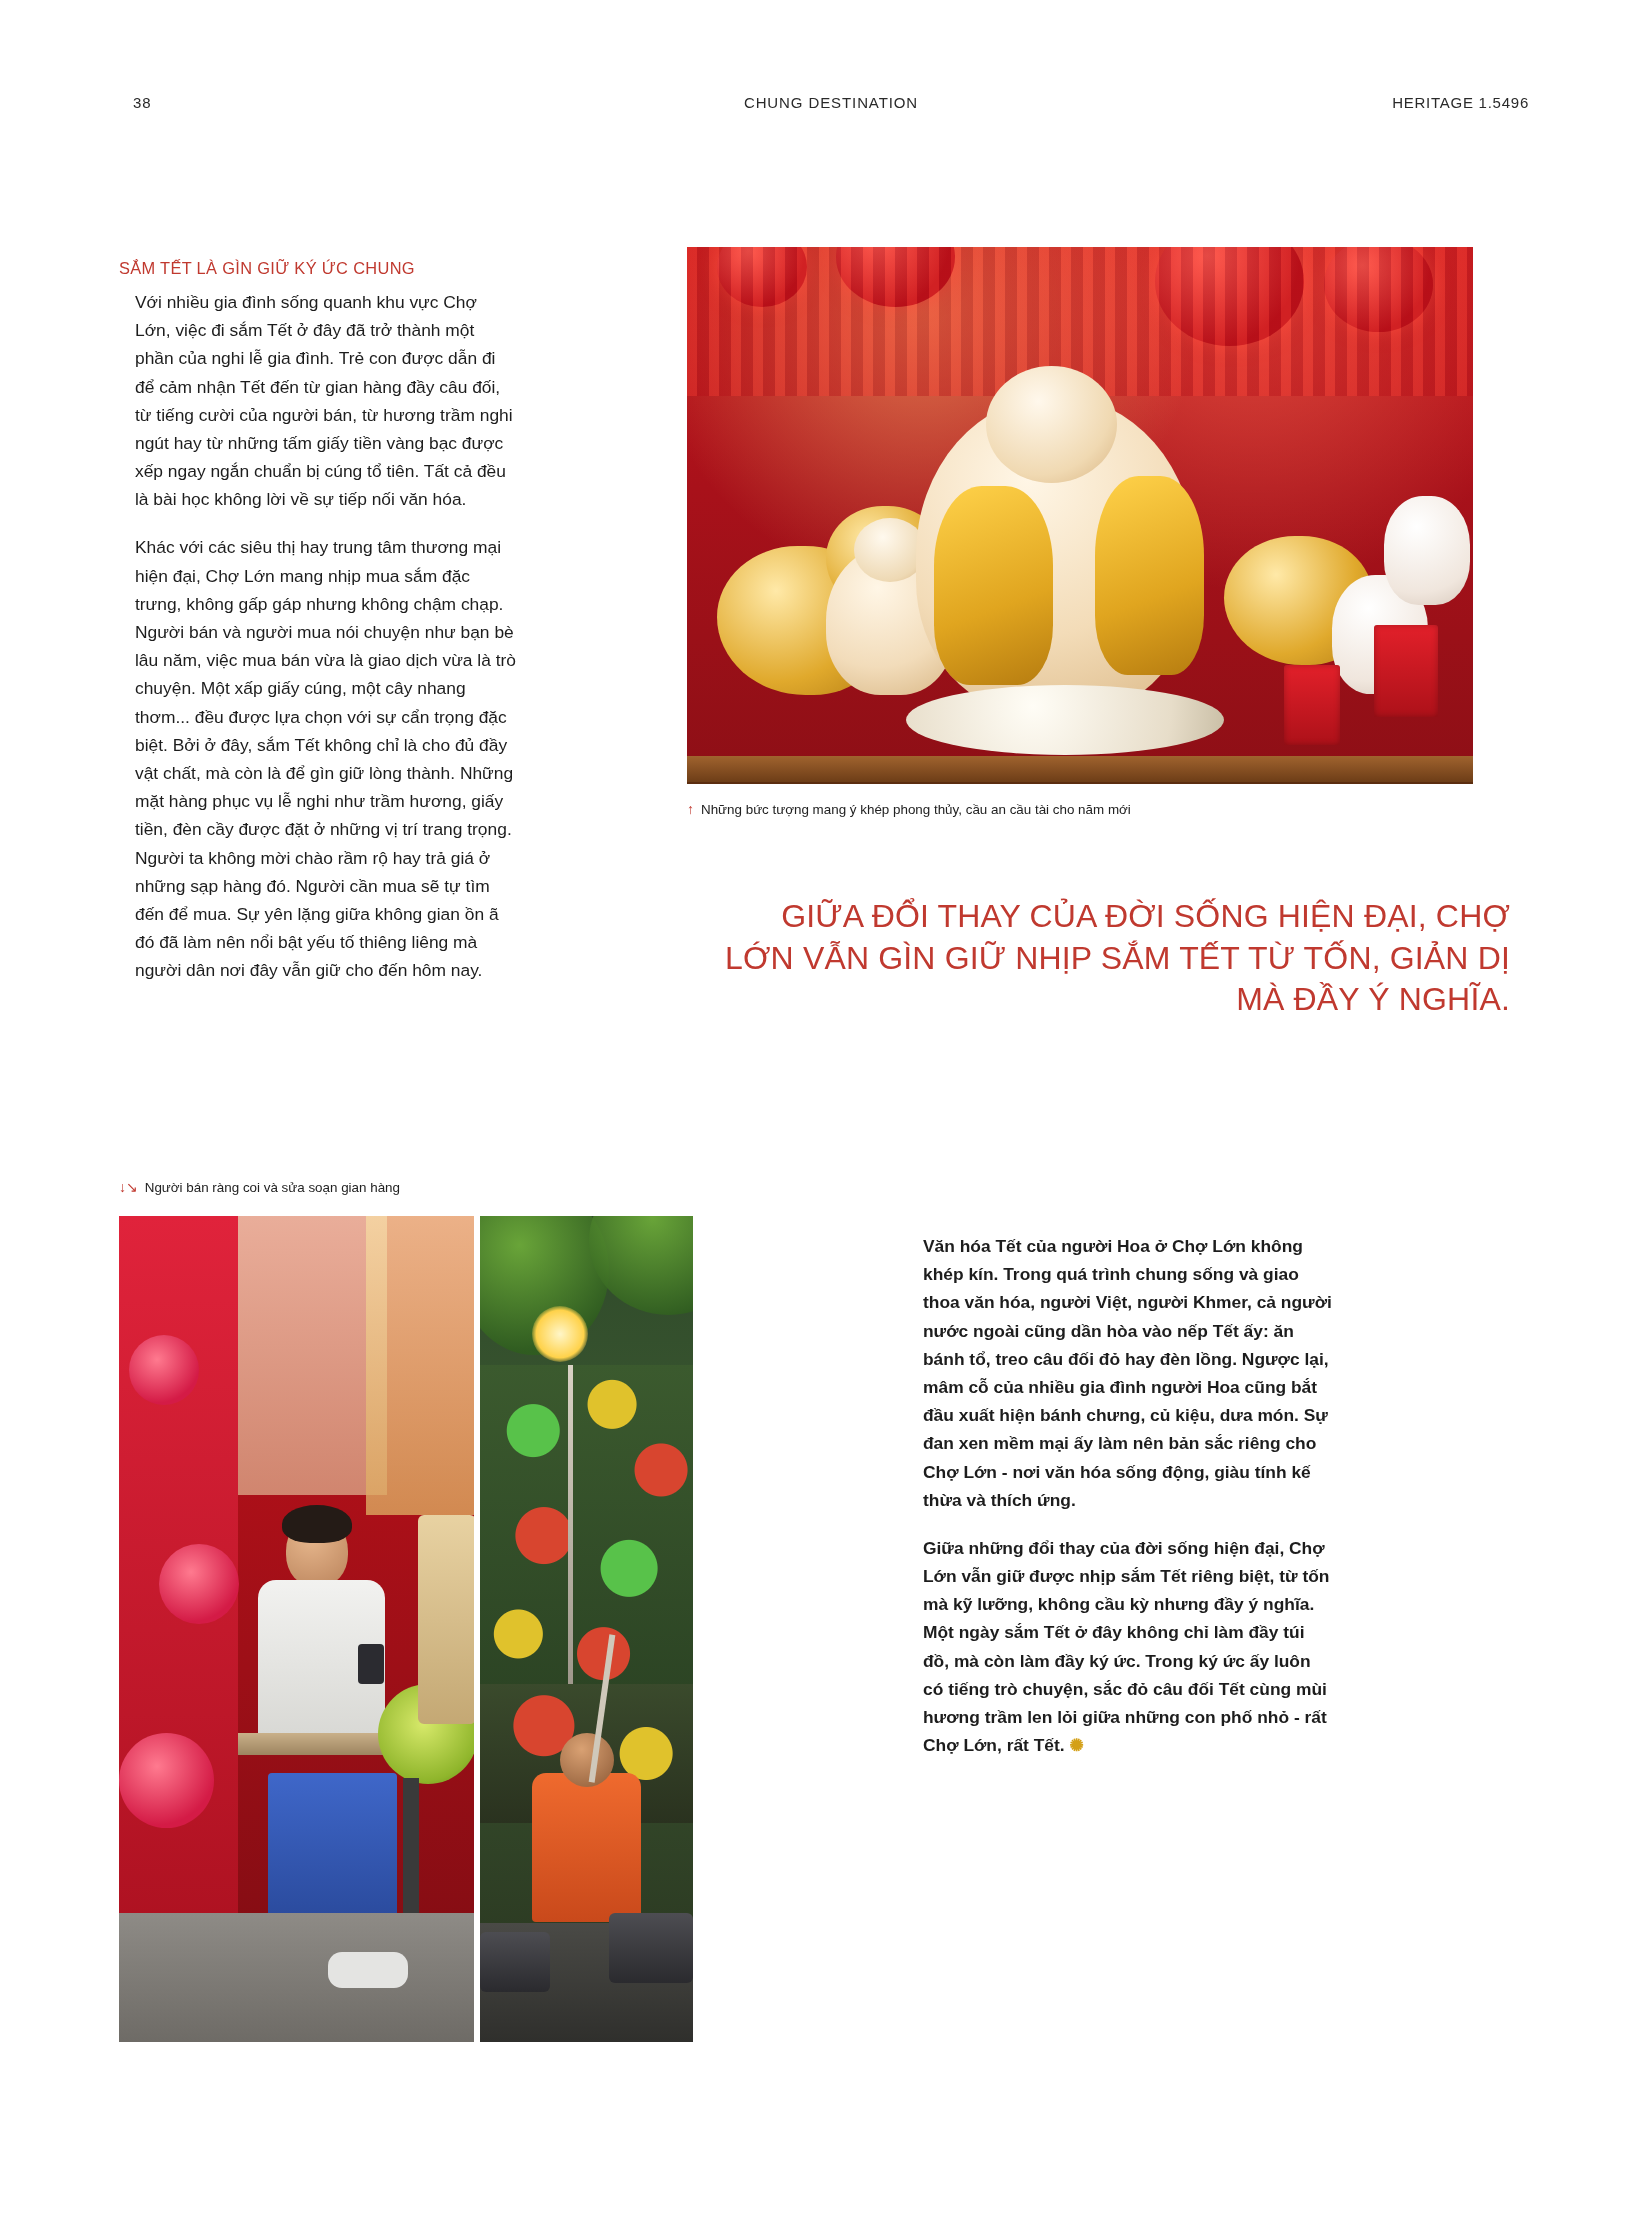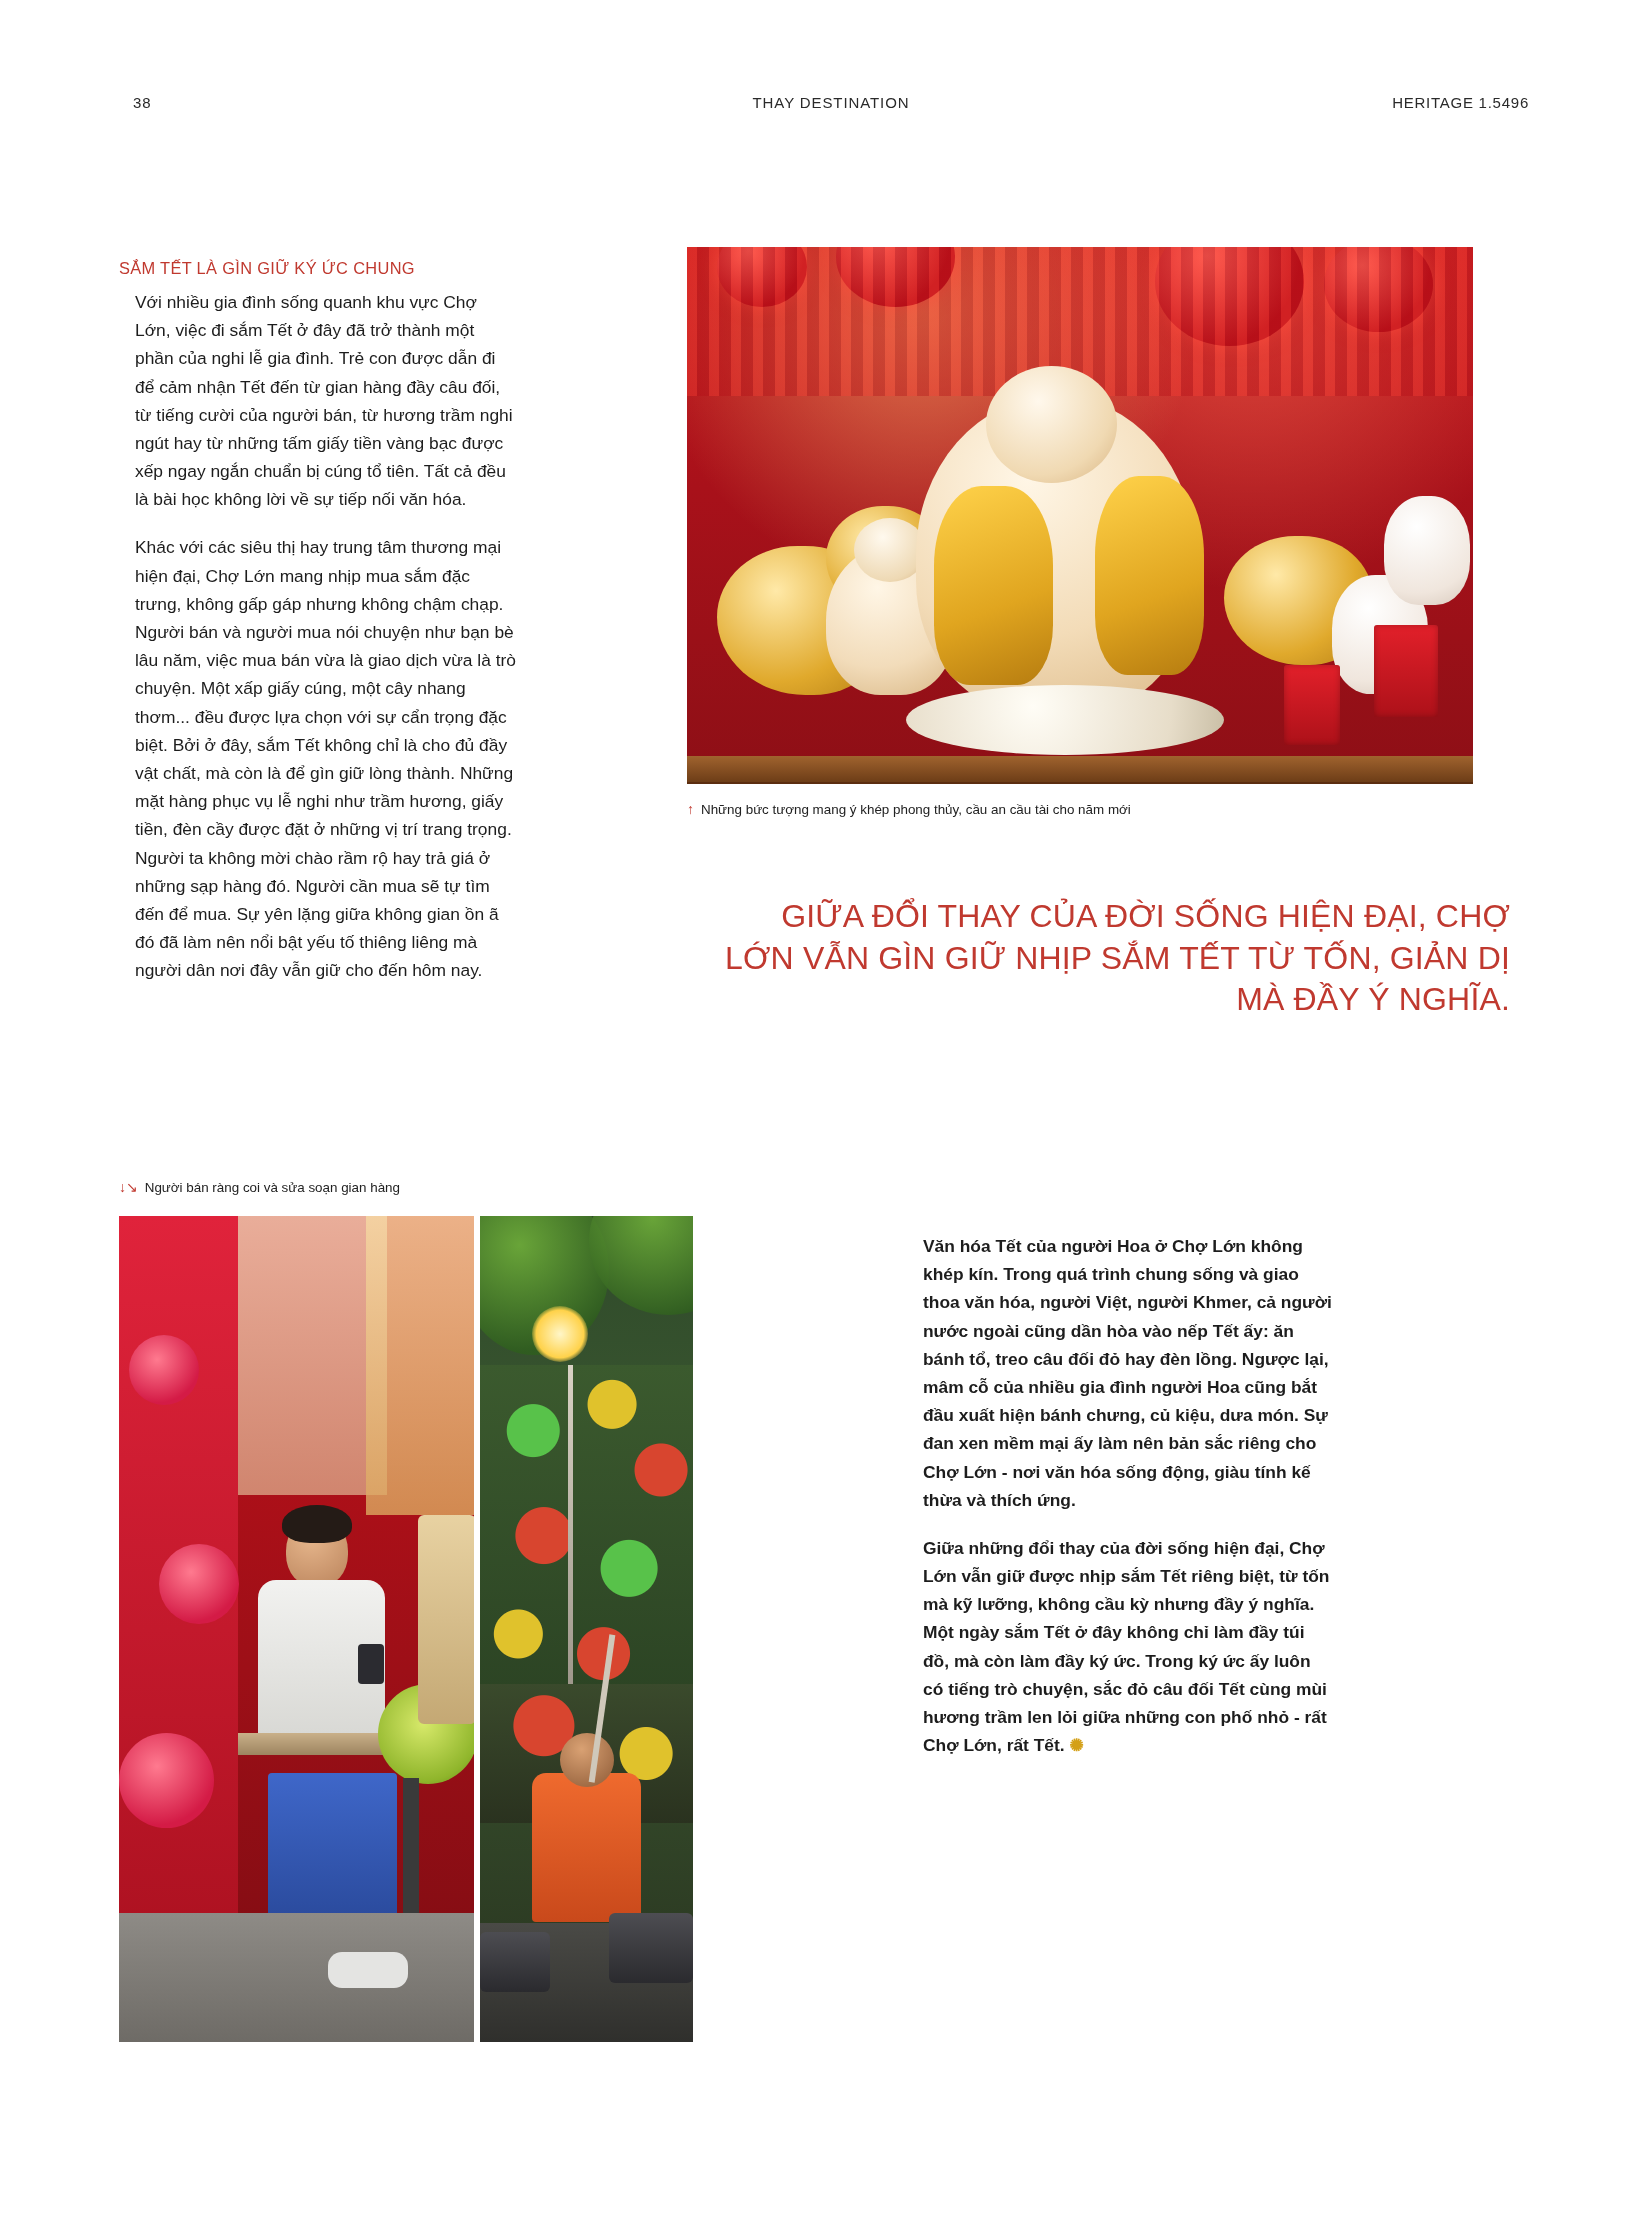--- a/index.html
+++ b/index.html
@@ -167,21 +167,21 @@
   .br-head { position:absolute; border-radius:50%; background: radial-gradient(circle at 40% 30%, #d9a173, #8d5a36); }
   .br-pole { position:absolute; width:5px; background: linear-gradient(180deg,#d9d2c4,#9d968a); }
   .br-road { position:absolute; left:0; right:0; bottom:0; height:119px; background: linear-gradient(180deg,#4a4a46,#2f2f2c); }
   .br-bike { position:absolute; border-radius:6px; background: linear-gradient(180deg,#4d4d52,#2a2a2e); }
 </style>
 </head>
 <body>
 
 <div class="page-header">
   <div class="hdr-num">38</div>
-  <div class="hdr-center">THAY DESTINATION</div>
+  <div class="hdr-center">CHUNG DESTINATION</div>
   <div class="hdr-right">HERITAGE 1.5496</div>
 </div>
 
 <div class="left-col">
   <h2 class="section-title">SẮM TẾT LÀ GÌN GIỮ KÝ ỨC CHUNG</h2>
   <p class="body-p">Với nhiều gia đình sống quanh khu vực Chợ Lớn, việc đi sắm Tết ở đây đã trở thành một phần của nghi lễ gia đình. Trẻ con được dẫn đi để cảm nhận Tết đến từ gian hàng đầy câu đối, từ tiếng cười của người bán, từ hương trầm nghi ngút hay từ những tấm giấy tiền vàng bạc được xếp ngay ngắn chuẩn bị cúng tổ tiên. Tất cả đều là bài học không lời về sự tiếp nối văn hóa.</p>
   <p class="body-p">Khác với các siêu thị hay trung tâm thương mại hiện đại, Chợ Lớn mang nhịp mua sắm đặc trưng, không gấp gáp nhưng không chậm chạp. Người bán và người mua nói chuyện như bạn bè lâu năm, việc mua bán vừa là giao dịch vừa là trò chuyện. Một xấp giấy cúng, một cây nhang thơm... đều được lựa chọn với sự cẩn trọng đặc biệt. Bởi ở đây, sắm Tết không chỉ là cho đủ đầy vật chất, mà còn là để gìn giữ lòng thành. Những mặt hàng phục vụ lễ nghi như trầm hương, giấy tiền, đèn cầy được đặt ở những vị trí trang trọng. Người ta không mời chào rầm rộ hay trả giá ở những sạp hàng đó. Người cần mua sẽ tự tìm đến để mua. Sự yên lặng giữa không gian ồn ã đó đã làm nên nổi bật yếu tố thiêng liêng mà người dân nơi đây vẫn giữ cho đến hôm nay.</p>
 </div>
 
 <div class="photo-top">

